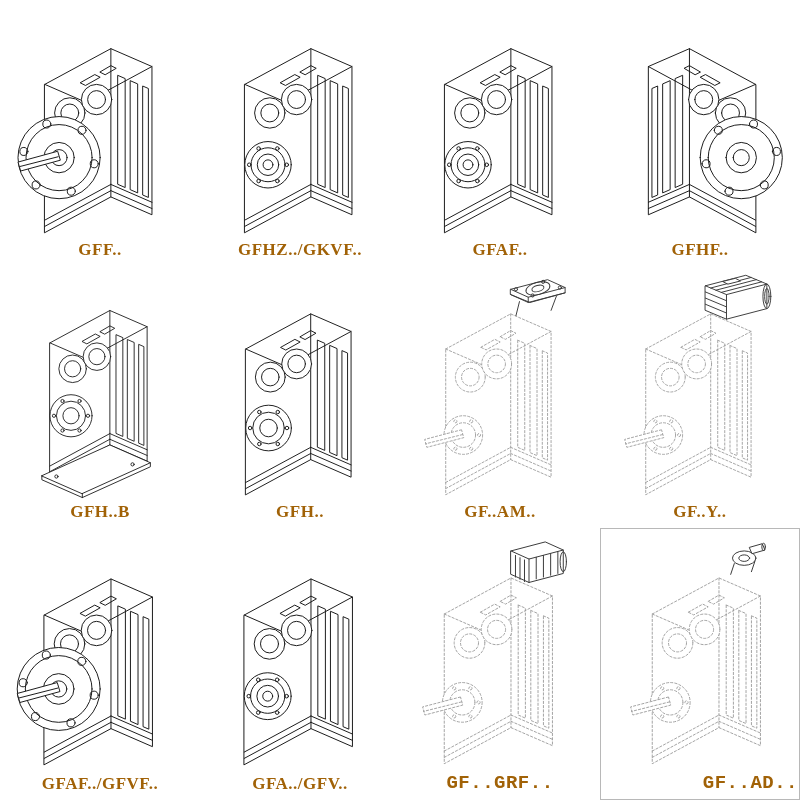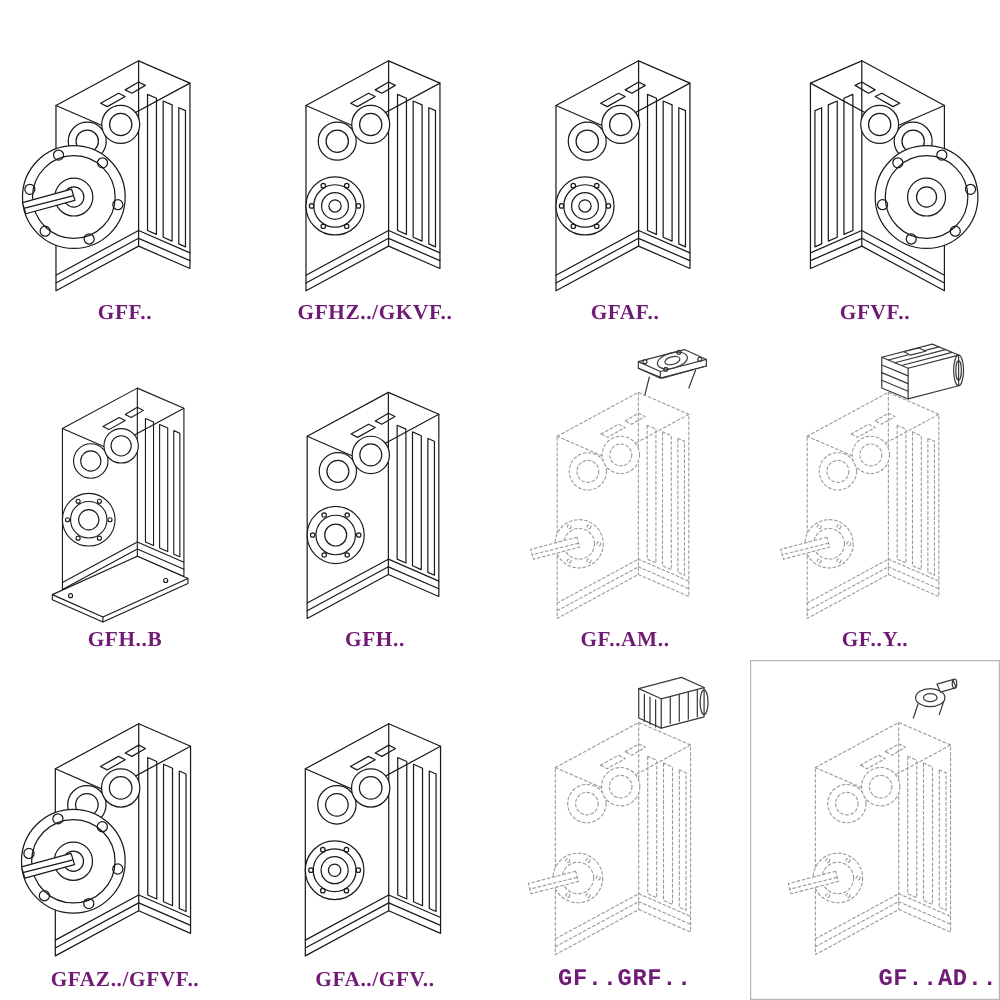--- a/index.html
+++ b/index.html
@@ -5,21 +5,21 @@
   html,body{margin:0;padding:0;background:#ffffff;}
   .page{width:800px;height:800px;background:#ffffff;overflow:hidden;
         font-family:"Liberation Serif", serif;}
   .grid{display:grid;width:800px;height:800px;
         grid-template-columns:repeat(4,200px);
         grid-template-rows:266px 262px 272px;}
   figure.cell{margin:0;display:flex;flex-direction:column;align-items:center;
         justify-content:flex-end;padding:4px 2px 6px 2px;box-sizing:border-box;}
   figure.cell.bordered{outline:1px solid #b8b8b8;outline-offset:-1px;align-items:flex-end;}
   svg.drawing{flex:1 1 auto;min-height:0;width:92%;}
-  .model-label{font-weight:700;font-size:17px;letter-spacing:.5px;color:#701a75;
+  .model-label{font-weight:700;font-size:17px;letter-spacing:.5px;color:#a16207;
         margin-top:2px;white-space:nowrap;}
   .model-label.lbl-big{font-size:19px;font-family:Liberation Mono, monospace;}
   
   svg.drawing path, svg.drawing circle, svg.drawing ellipse{
         fill:none;stroke:#1a1a1a;stroke-width:1.1;stroke-linejoin:round;stroke-linecap:round;}
   svg.drawing .f{fill:#ffffff;}
   svg.dashed .parts:not(.solid-part) path,
   svg.dashed .parts:not(.solid-part) circle,
   svg.dashed .parts:not(.solid-part) ellipse{
         stroke:#9a9a9a;stroke-width:1;stroke-dasharray:2.5 2.2;}
@@ -187,21 +187,21 @@
               <circle cx="67.7" cy="197.6" r="4.5"></circle>
     <circle cx="28.3" cy="190.6" r="4.5"></circle>
               <circle cx="14.6" cy="153.1" r="4.5"></circle>
     <circle cx="40.3" cy="122.4" r="4.5"></circle>
               <circle cx="79.7" cy="129.4" r="4.5"></circle>
     <circle cx="54" cy="160" r="17"></circle>
     <circle cx="54" cy="160" r="9"></circle>
   </g>
           </g>
       </svg>
-      <figcaption class="model-label">GFVF..</figcaption>
+      <figcaption class="model-label">GFHF..</figcaption>
     </figure>
 
     <figure class="cell">
       <svg class="drawing" viewBox="0 0 200 284">
         <g class="parts" transform="translate(0,12)">
             <g>
     <path class="f" d="M38 78 L112 38 L158 58 L158 224 L112 204 L38 244 Z"></path>
     <path d="M38 78 L84 98 L158 58"></path>
     <path d="M112 38 L112 204"></path>
     <path d="M78 76 l16 -9 l6 3 l-16 9 Z"></path>
@@ -422,21 +422,21 @@
               <circle cx="79.7" cy="129.4" r="4.5"></circle>
     <circle cx="54" cy="160" r="17"></circle>
     <circle cx="54" cy="160" r="9"></circle>
   </g>
             <g>
     <path class="f" d="M52 153 L8 165 L11 175 L55 163 Z"></path>
     <path d="M53 159 L10 170"></path>
   </g>
           </g>
       </svg>
-      <figcaption class="model-label">GFAZ../GFVF..</figcaption>
+      <figcaption class="model-label">GFAF../GFVF..</figcaption>
     </figure>
 
     <figure class="cell">
       <svg class="drawing" viewBox="0 0 200 262">
         <g class="parts" transform="translate(0,12)">
             <g>
     <path class="f" d="M38 78 L112 38 L158 58 L158 224 L112 204 L38 244 Z"></path>
     <path d="M38 78 L84 98 L158 58"></path>
     <path d="M112 38 L112 204"></path>
     <path d="M78 76 l16 -9 l6 3 l-16 9 Z"></path>

